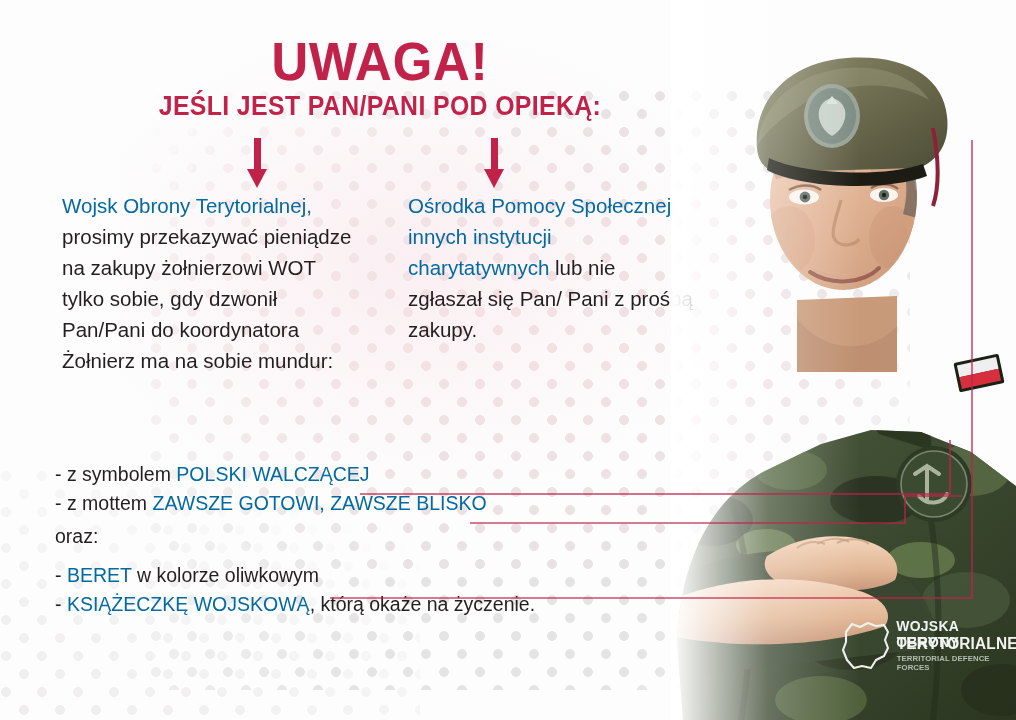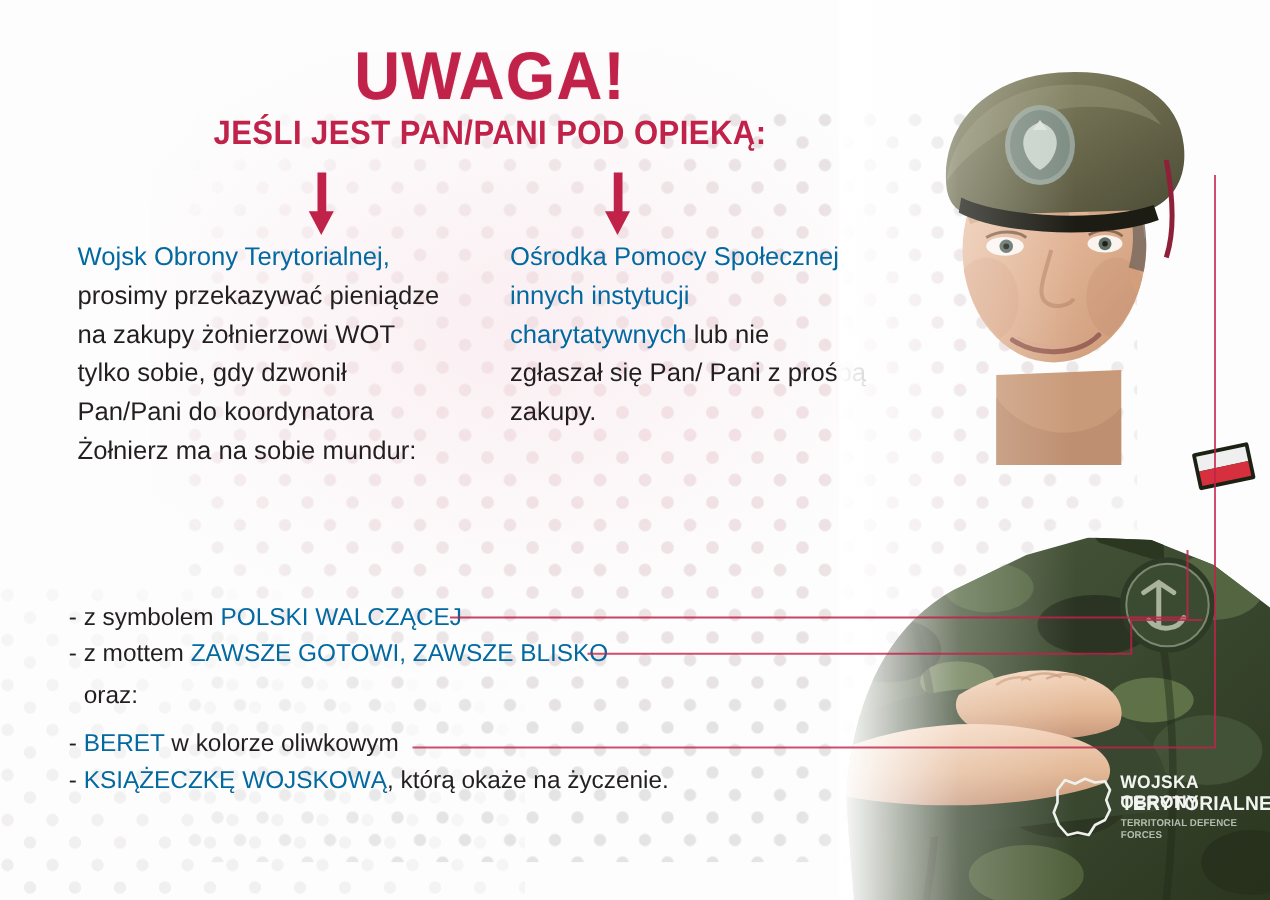--- a/index.html
+++ b/index.html
@@ -50,21 +50,21 @@
             mask-image:linear-gradient(25deg, rgba(0,0,0,.9) 0%, rgba(0,0,0,.35) 55%, rgba(0,0,0,0) 85%);
   }
   .wash{
     position:absolute;left:120px;top:40px;width:640px;height:560px;
     background:radial-gradient(ellipse 420px 300px at 45% 40%, rgba(250,236,240,.85) 0%, rgba(252,244,246,.45) 55%, rgba(255,255,255,0) 82%);
     pointer-events:none;
   }
 
   
   #headline{
-    position:absolute;left:12px;top:34px;width:760px;text-align:center;
+    position:absolute;left:0;top:34px;width:760px;text-align:center;
   }
   .uwaga{
     font-family:"Liberation Sans", sans-serif;
     font-weight:bold;
     font-size:54px;
     letter-spacing:1px;
     color:#c0224a;
     line-height:1;
     transform:scaleX(.94);
     text-shadow:0 0 1px rgba(192,34,74,.4);
@@ -103,28 +103,28 @@
     color:#231f20;
   }
   #col-left{left:62px;top:190px;width:312px;}
   #col-right{left:408px;top:190px;width:318px;}
   .col p{margin:0;}
   .just{text-align:justify;text-align-last:left;}
   .hl{color:#0369a1;}
 
   
   #bullets{
-    position:absolute;left:55px;top:480px;width:520px;
+    position:absolute;left:55px;top:460px;width:520px;
     font-family:"Liberation Sans", sans-serif;
     font-size:19.5px;
     line-height:29px;
     color:#231f20;
   }
   #bullets .row{white-space:nowrap;}
-  #bullets .oraz{margin-left:12px;margin-top:4px;margin-bottom:5px;}
+  #bullets .oraz{margin-top:4px;margin-bottom:5px;}
   #bullets .gap{height:5px;}
 
   
   #leaders{position:absolute;left:0;top:0;width:1016px;height:720px;pointer-events:none;}
 
   
   #soldier{
     position:absolute;right:0;top:0;width:345px;height:720px;
     overflow:hidden;
   }

